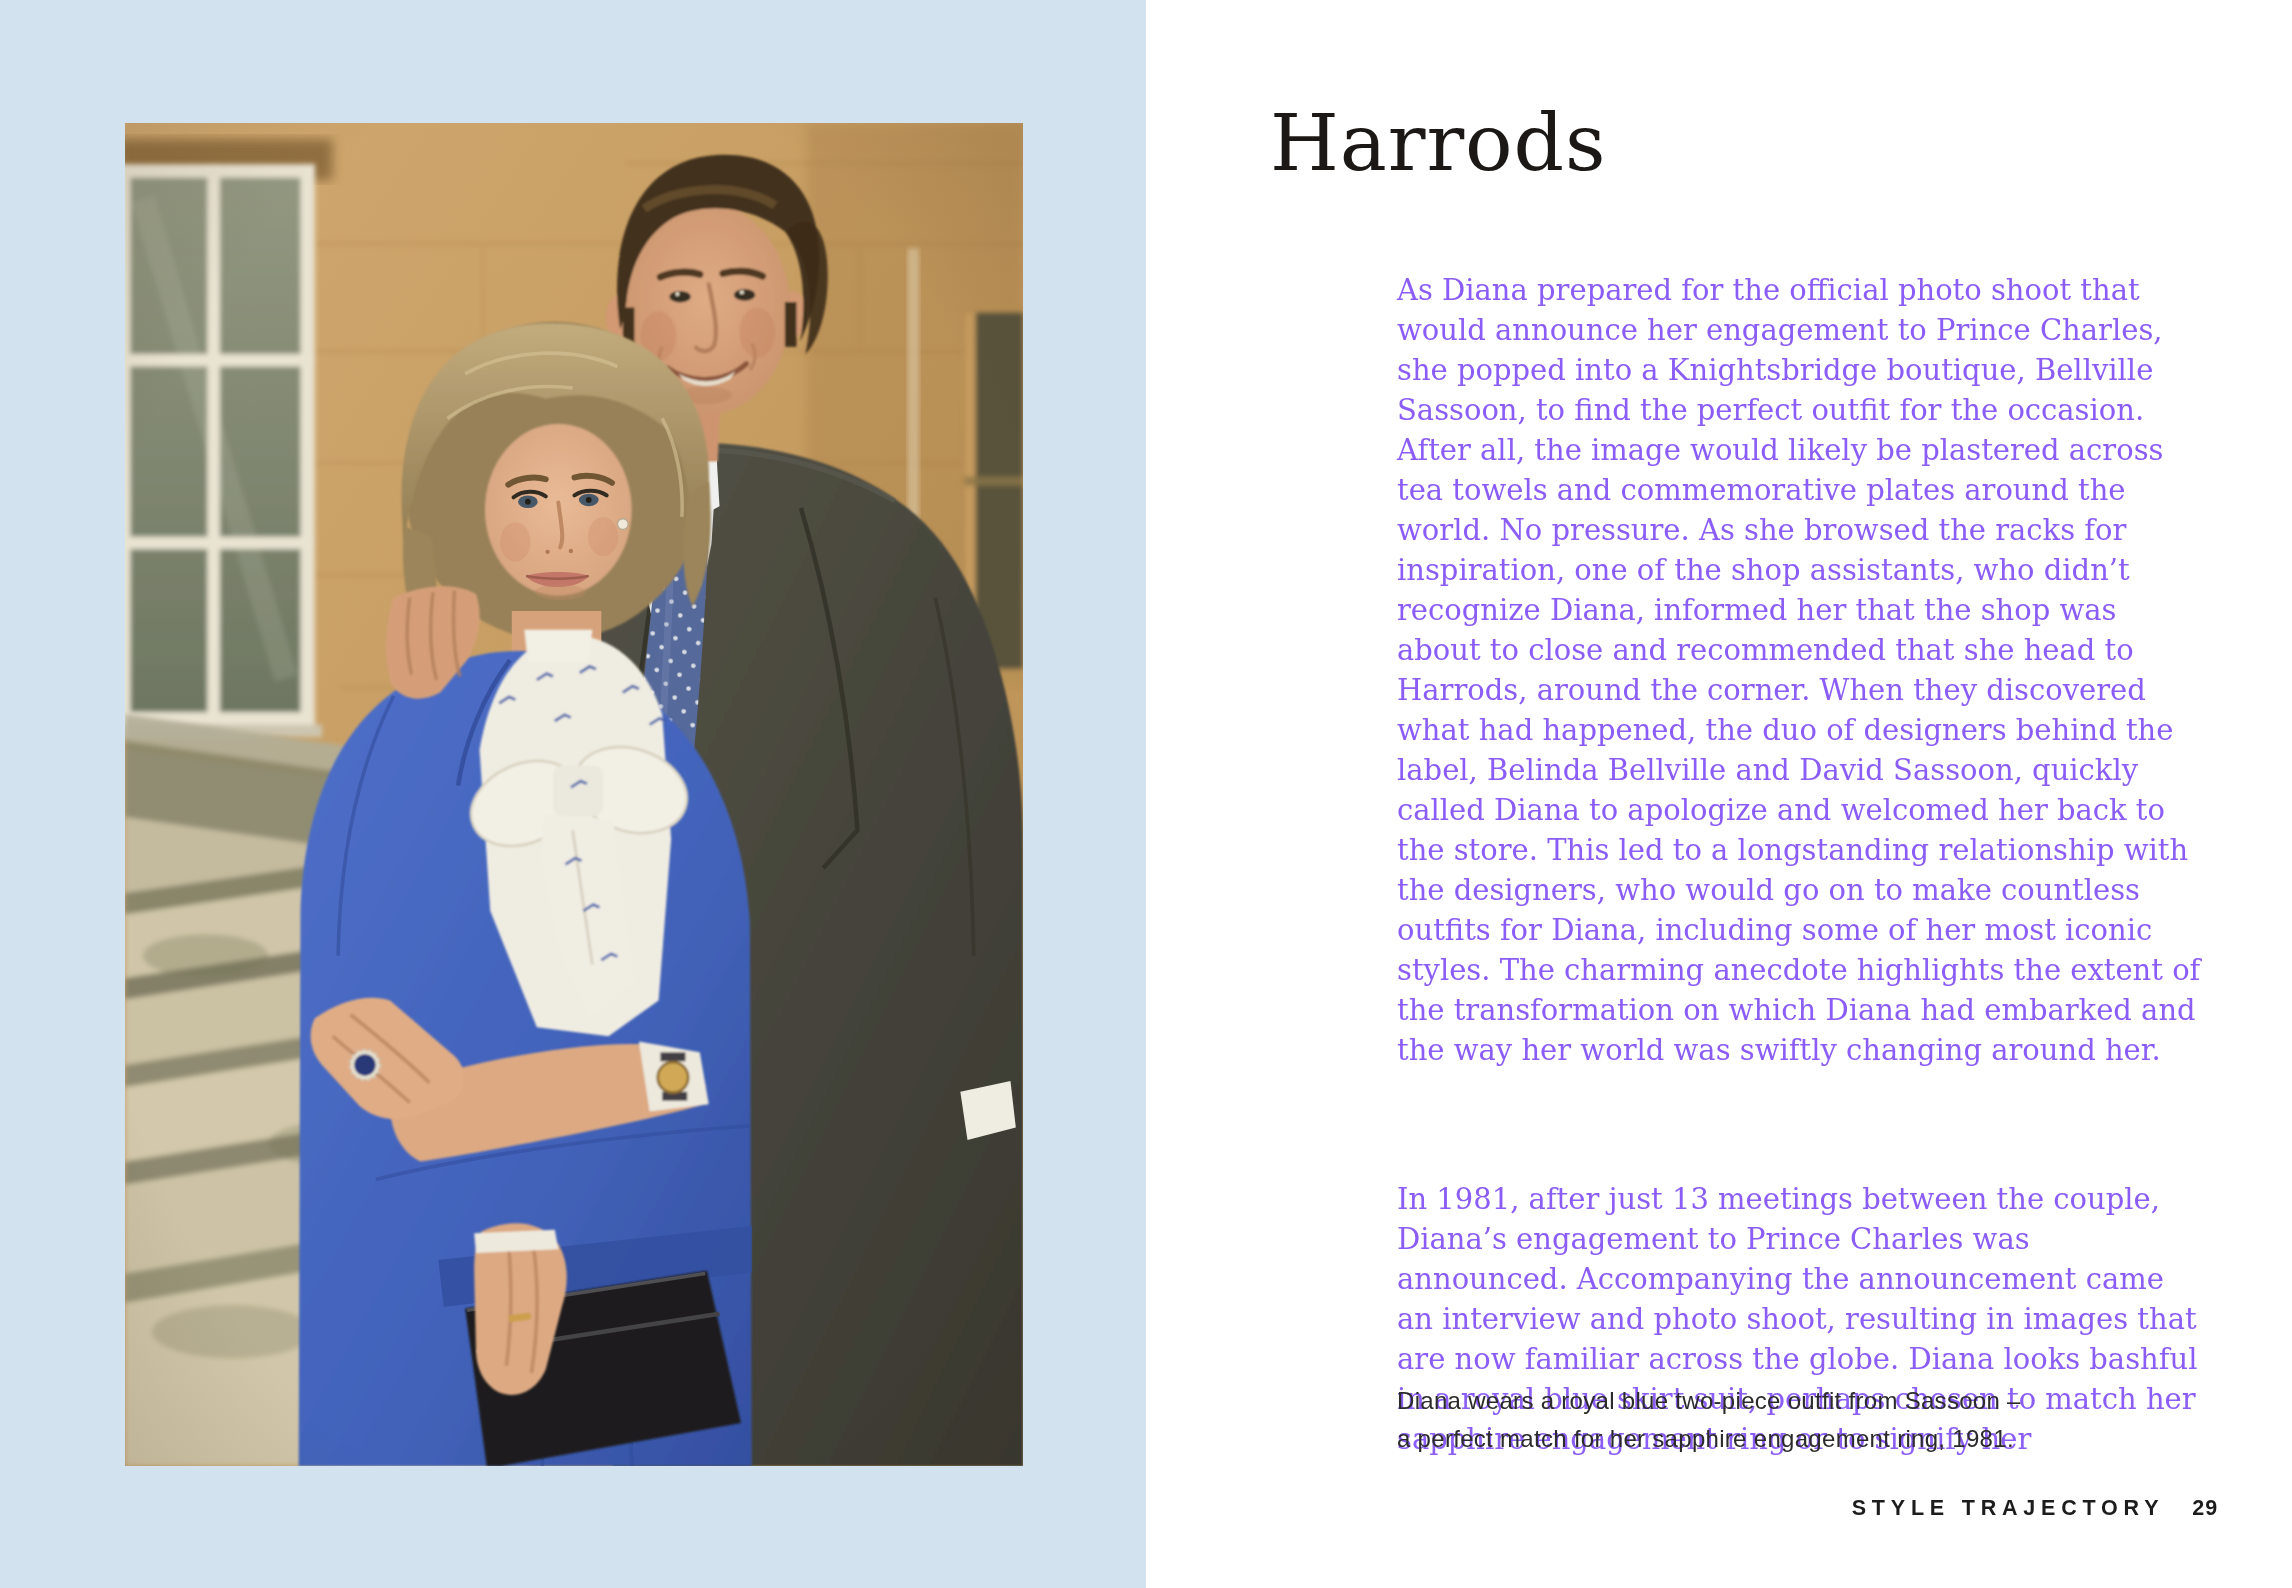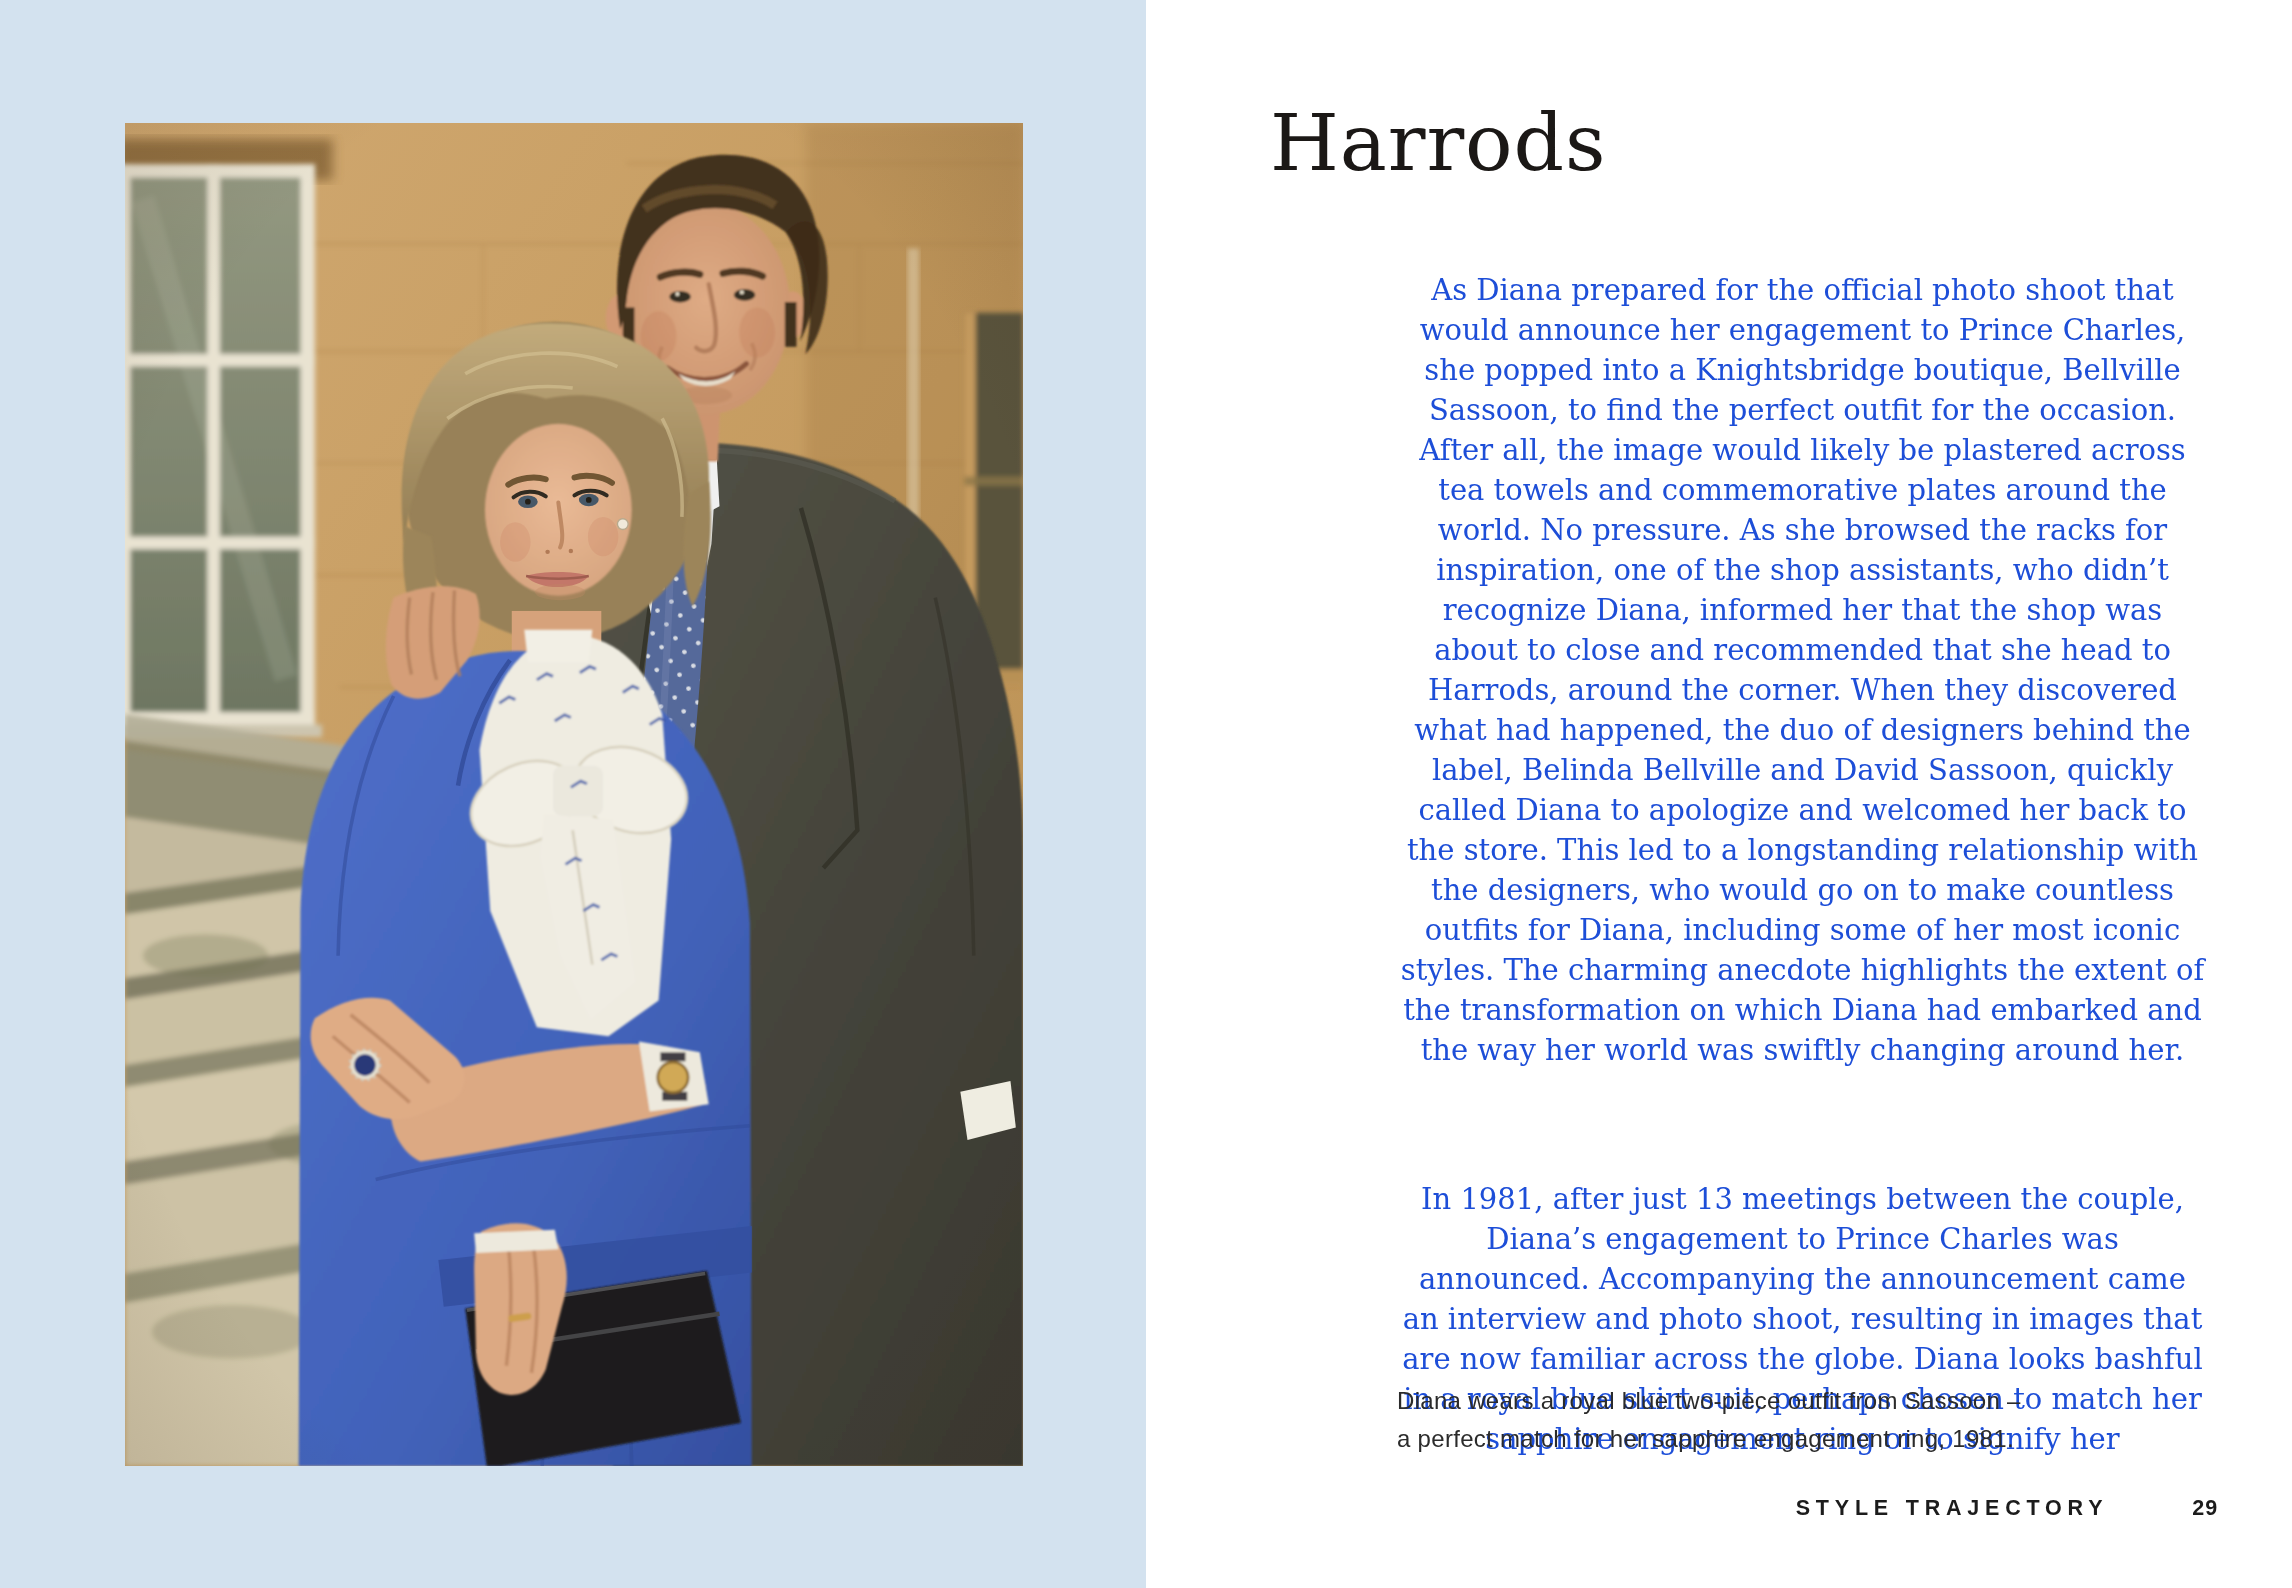--- a/index.html
+++ b/index.html
@@ -7,30 +7,30 @@
           font-family:"DejaVu Serif", serif;}
   .page-left{position:absolute;left:0;top:0;width:1146px;height:1589px;background:#d3e2ef;}
   .photo{position:absolute;left:125px;top:123px;width:898px;height:1343px;margin:0;
          overflow:hidden;}
   .photo svg{display:block;width:100%;height:100%;}
   .page-right{position:absolute;left:1146px;top:0;width:1146px;height:1589px;background:#ffffff;}
   .title{position:absolute;left:124px;top:104px;margin:0;
          font-family:"DejaVu Serif", serif;font-weight:normal;
          font-size:79px;line-height:1;color:#1b1816;letter-spacing:0.9px;}
   .body-copy{position:absolute;left:251px;top:270px;width:811px;
-             font-size:29px;line-height:40px;color:#1d4ed8;text-align:center;}
+             font-size:29px;line-height:40px;color:#8b5cf6;}
   .body-copy p{margin:0;}
   .body-copy p + p{margin-top:109px;}
   .caption{position:absolute;left:251px;top:1382px;width:699px;margin:0;
            font-family:"Liberation Sans", sans-serif;
            font-size:24px;line-height:38px;color:#2b2b2b;letter-spacing:0.3px;}
   .footer{position:absolute;top:1496px;right:74px;display:flex;align-items:flex-start;
           font-family:"Liberation Sans", sans-serif;color:#1c1c1c;}
   .running-head{font-size:21.5px;font-weight:bold;letter-spacing:5.8px;}
-  .page-number{font-size:21.5px;font-weight:bold;margin-left:84px;letter-spacing:0.9px;}
+  .page-number{font-size:21.5px;font-weight:bold;margin-left:28px;letter-spacing:0.9px;}
 </style>
 </head>
 <body>
 
 <div class="spread">
 
   <section class="page-left">
     <figure class="photo" role="img" aria-label="Princess Diana in a royal blue skirt suit with a white pussy-bow blouse stands in front of Prince Charles, who wears a grey suit and navy polka-dot tie, on the steps of Buckingham Palace; her sapphire engagement ring and gold watch are visible and she holds a black clutch.">
       <svg viewBox="0 0 1003 1500" preserveAspectRatio="none">
         <defs>

